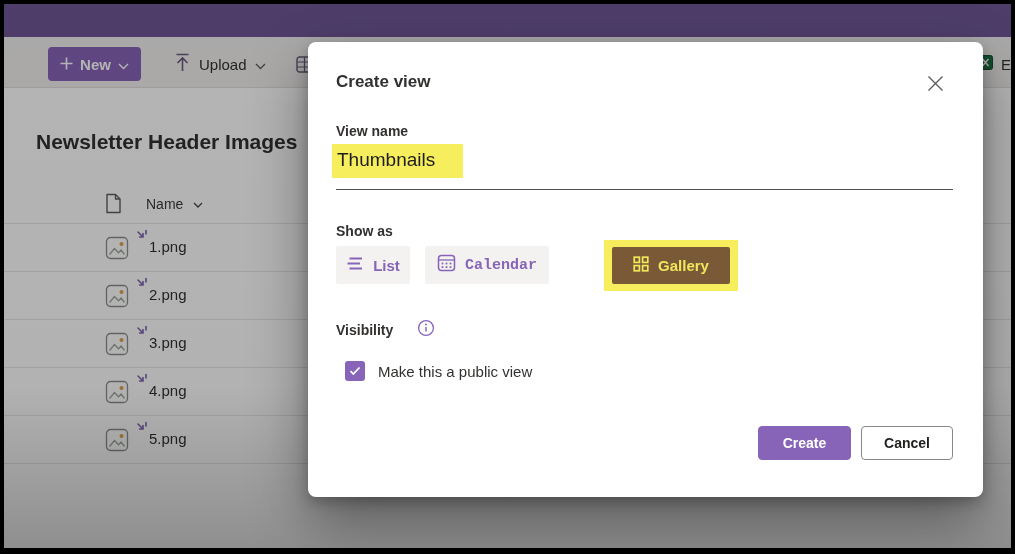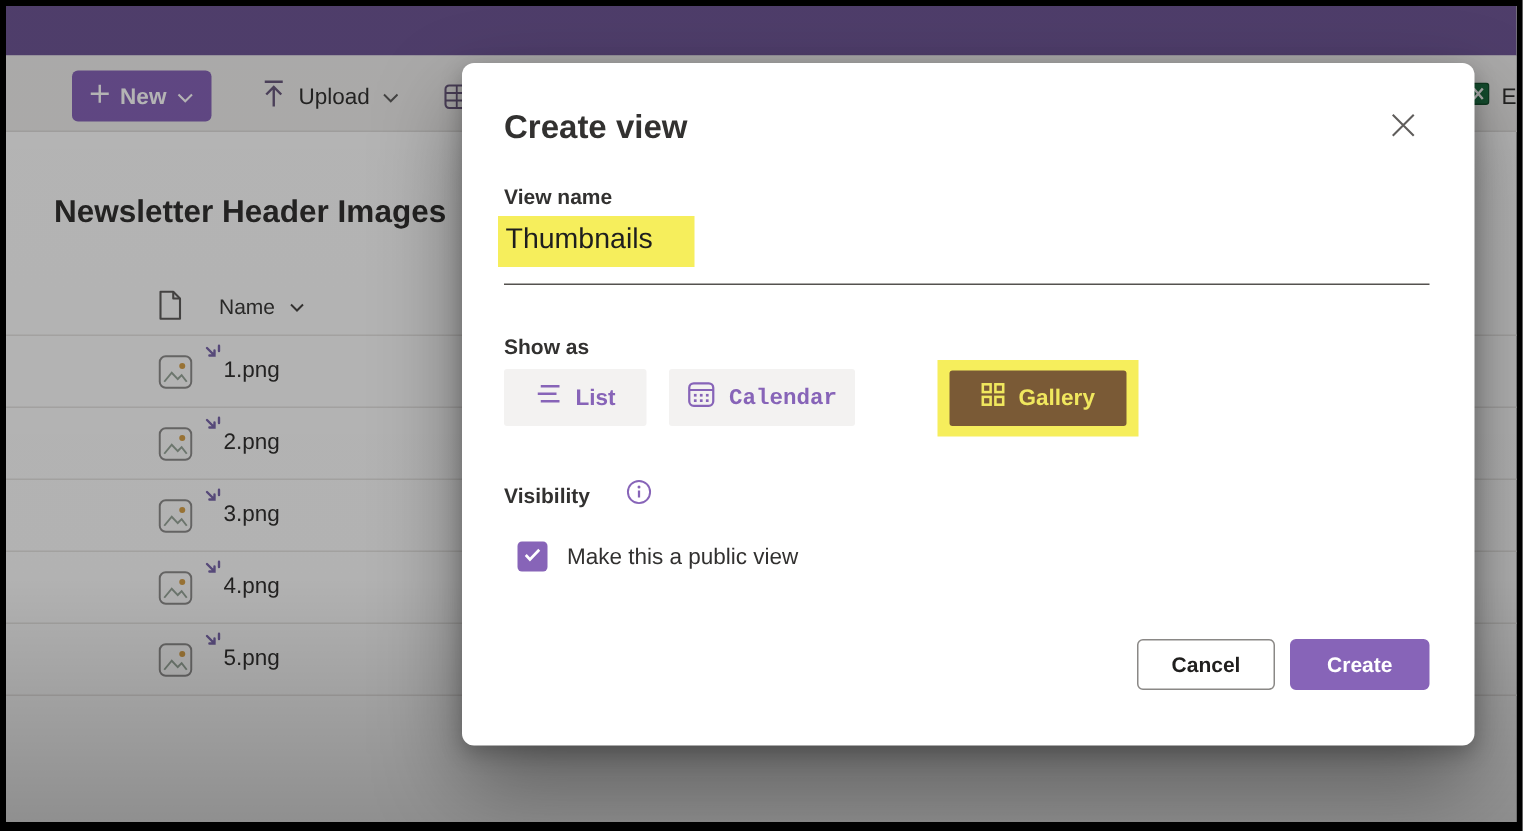--- a/index.html
+++ b/index.html
@@ -33,30 +33,30 @@
   .file-row .sparkle { position: absolute; left: 131px; top: 5px; }
   .file-row .fname { position: absolute; left: 145px; top: 14px; font-size: 15px; color: #323130; }
   
   .dim { position: absolute; inset: 0; background: linear-gradient(rgba(0,0,0,0.295), rgba(0,0,0,0.30) 70%, rgba(0,0,0,0.44)); z-index: 5; }
   
   .dialog {
     position: absolute; left: 304px; top: 38px; width: 675px; height: 455px;
     background: #fff; border-radius: 8px; z-index: 10;
     box-shadow: 0 26px 58px rgba(0,0,0,0.40), 0 5px 14px rgba(0,0,0,0.25);
   }
-  .dlg-title { position: absolute; left: 28px; top: 30px; font-size: 22px; font-weight: 600; color: #323130; }
+  .dlg-title { position: absolute; left: 28px; top: 30px; font-size: 17px; font-weight: 600; color: #323130; }
   .dlg-close { position: absolute; left: 613px; top: 29px; width: 28px; height: 28px; background: transparent; border: none; cursor: pointer; display: flex; align-items: center; justify-content: center; }
   .lbl { position: absolute; left: 28px; font-size: 14px; font-weight: 600; color: #323130; }
   .lbl-viewname { top: 81px; }
   .input-line { position: absolute; left: 28px; top: 108px; width: 617px; height: 40px; border-bottom: 1.5px solid #55524f; cursor: text; }
   .hl-text { position: absolute; left: -4px; top: -6px; background: #f6ee5c; padding: 5px 28px 7px 5px; font-size: 19px; color: #1e1e1e; white-space: nowrap; }
   .lbl-showas { top: 181px; }
   .showas-row { position: absolute; left: 28px; top: 204px; height: 38px; display: flex; align-items: center; }
   .pill { height: 38px; border: none; border-radius: 2px; background: #f3f2f1; color: #8764b8; font-family: inherit; font-size: 15px; font-weight: 600; display: flex; align-items: center; justify-content: center; gap: 9px; cursor: pointer; }
-  .pill-list { width: 95px; margin-right: 15px; justify-content: center; }
+  .pill-list { width: 74px; margin-right: 15px; justify-content: center; }
   .pill-calendar { width: 124px; margin-right: 15px; font-family: Liberation Mono, monospace; }
   .gallery-wrap { background: #f6ee5c; padding: 7px 8px; margin-top: 0; margin-left: 40px; }
   .pill-gallery { width: 118px; height: 37px; background: #7a5a36; color: #f0e75e; }
   .lbl-visibility { top: 277px; display: flex; align-items: center; gap: 24px; }
   .info-btn { background: transparent; border: none; cursor: pointer; display: flex; padding: 0; }
   .chk-row { position: absolute; left: 37px; top: 319px; display: flex; align-items: center; gap: 13px; cursor: pointer; }
   .checkbox { width: 20px; height: 20px; background: #8764b8; border-radius: 3px; display: flex; align-items: center; justify-content: center; }
   .chk-label { font-size: 15px; color: #323130; }
   .dlg-actions { position: absolute; right: 30px; top: 384px; display: flex; gap: 10px; }
   .btn { height: 34px; border-radius: 4px; font-family: inherit; font-size: 14px; font-weight: 600; cursor: pointer; }
@@ -274,18 +274,18 @@
         <span>
           <svg width="12" height="10" viewBox="0 0 12 10">
               <polyline points="1.5,5 4.3,8 10.5,1.5" fill="none" stroke="#fff" stroke-width="1.8"></polyline>
             </svg>
         </span>
       </span>
       <span class="chk-label">Make this a public view</span>
     </div>
 
     <div class="dlg-actions">
+      <button class="btn btn-primary">Create</button>
       <button class="btn btn-default">Cancel</button>
-      <button class="btn btn-primary">Create</button>
     </div>
   </div>
 
 </div>
 
 </body></html>

